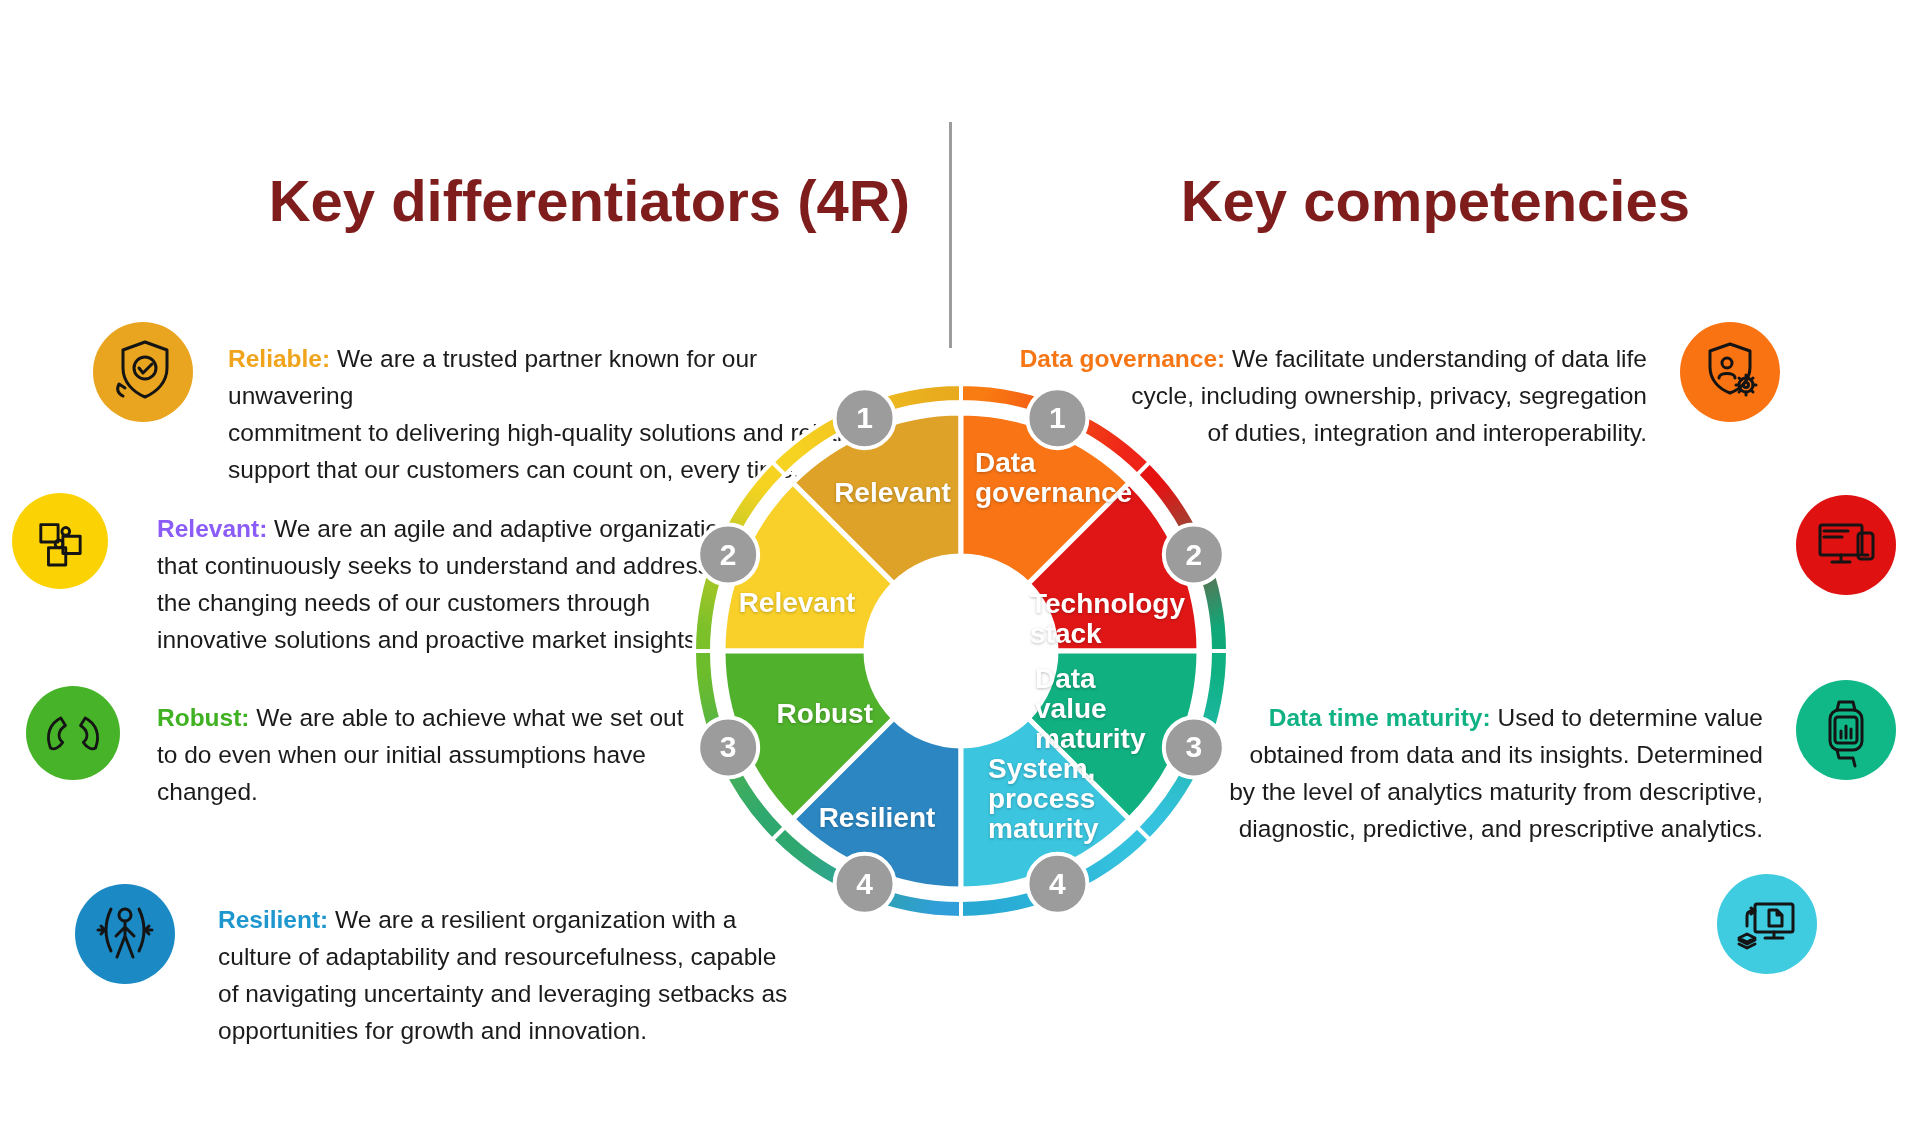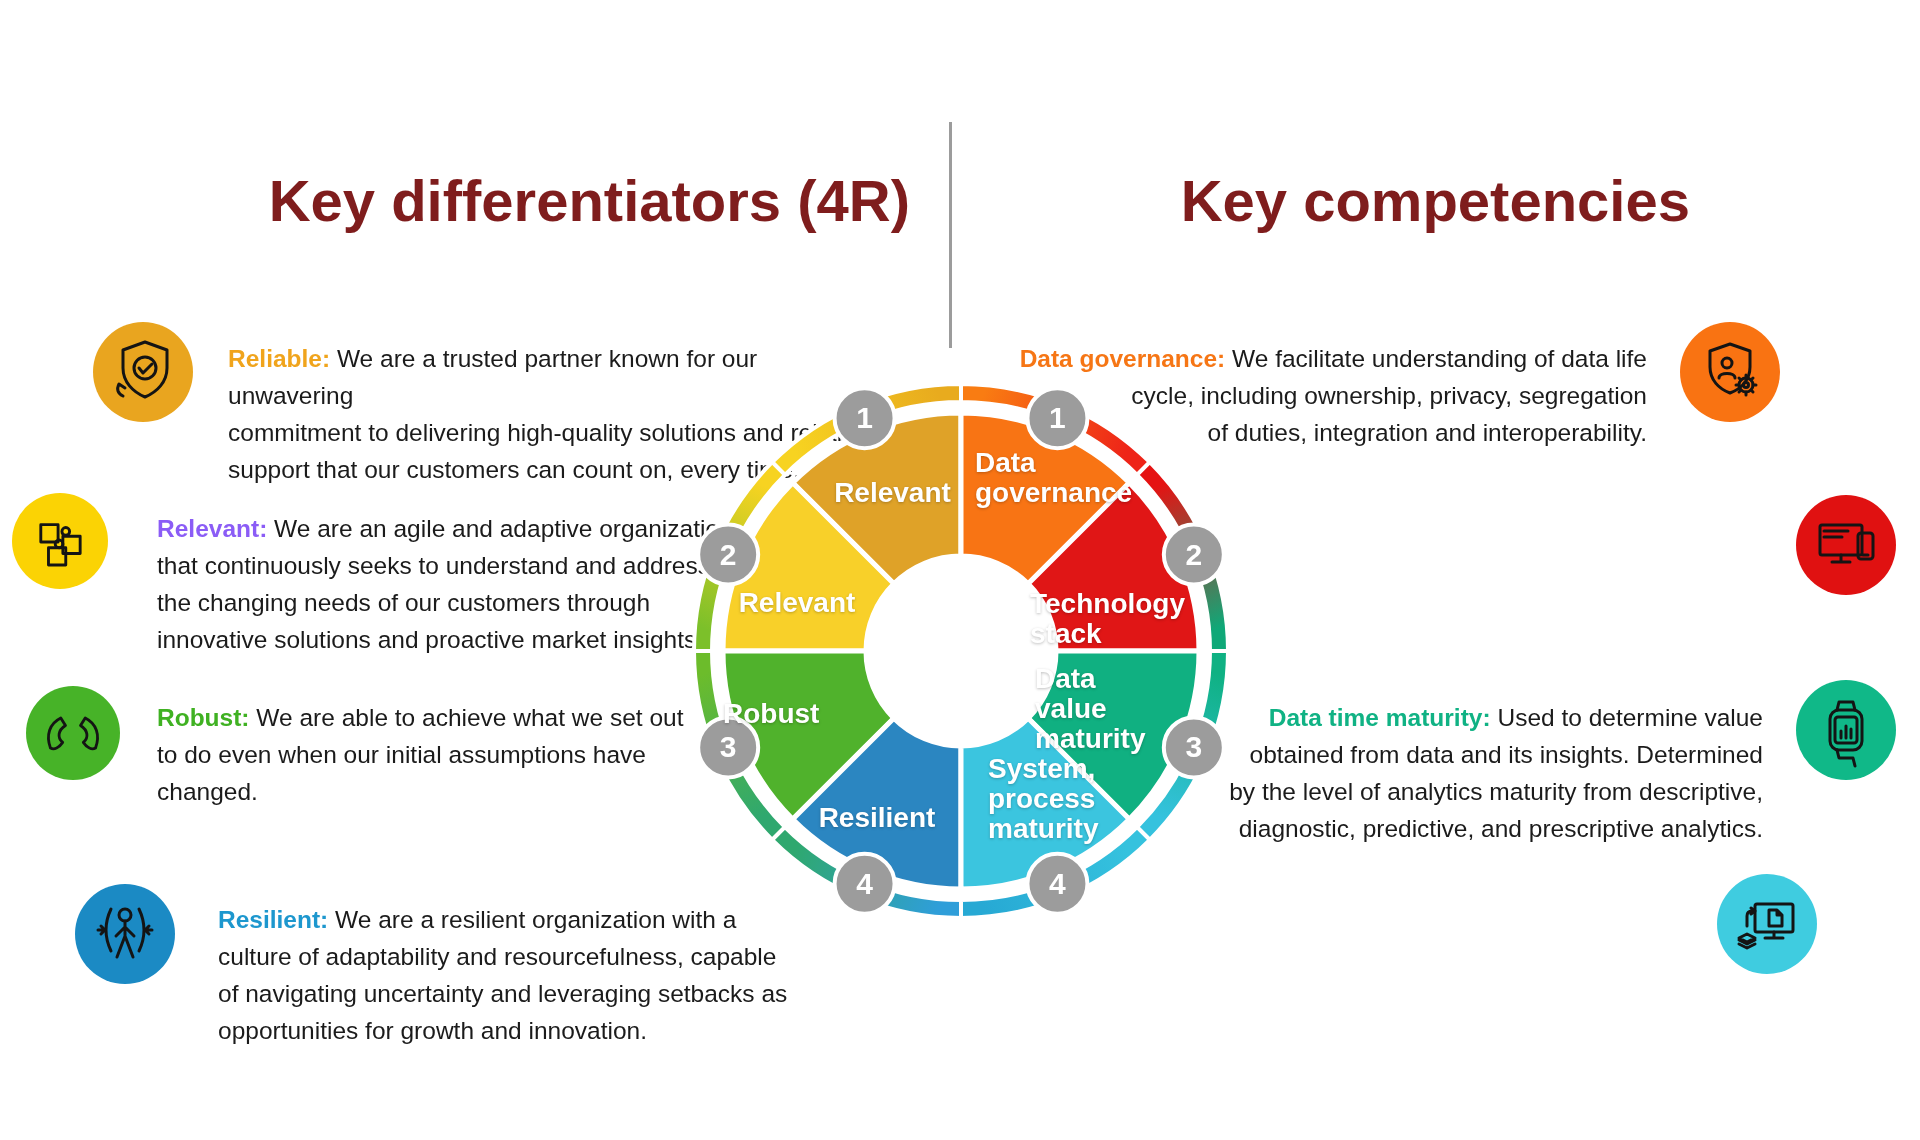--- a/index.html
+++ b/index.html
@@ -18,21 +18,21 @@
   #blk-dg{left:1000px;top:303px;width:647px;text-align:right;}
   #blk-tech{left:1253px;top:473px;width:510px;text-align:right;}
   #blk-dv{left:1140px;top:662px;width:623px;text-align:right;}
   #blk-sp{left:1130px;top:864px;width:590px;text-align:center;}
   #wheel{position:absolute;left:681px;top:371px;width:560px;height:560px;}
   #wheel text{font-family:"Liberation Sans", sans-serif;}
   .wlabel{position:absolute;color:#fff;font-weight:bold;font-size:28px;line-height:30px;
           white-space:pre-line;text-shadow:0 1px 3px rgba(0,0,0,0.25);}
   #wl-reliable{left:820px;top:478px;width:145px;text-align:center;}
   #wl-relevant{left:722px;top:588px;width:150px;text-align:center;}
-  #wl-robust{left:723px;top:699px;width:150px;text-align:left;}
+  #wl-robust{left:723px;top:699px;width:150px;text-align:right;}
   #wl-resilient{left:802px;top:803px;width:150px;text-align:center;}
   #wl-dg{left:975px;top:448px;text-align:left;}
   #wl-tech{left:1030px;top:589px;text-align:left;}
   #wl-dv{left:1035px;top:664px;text-align:left;}
   #wl-sp{left:988px;top:754px;text-align:left;}
   .cicon{position:absolute;}
   .cicon svg{display:block;}
   .art{stroke:#141414;stroke-width:3;fill:none;stroke-linecap:round;stroke-linejoin:round;}
 </style>
 </head>

